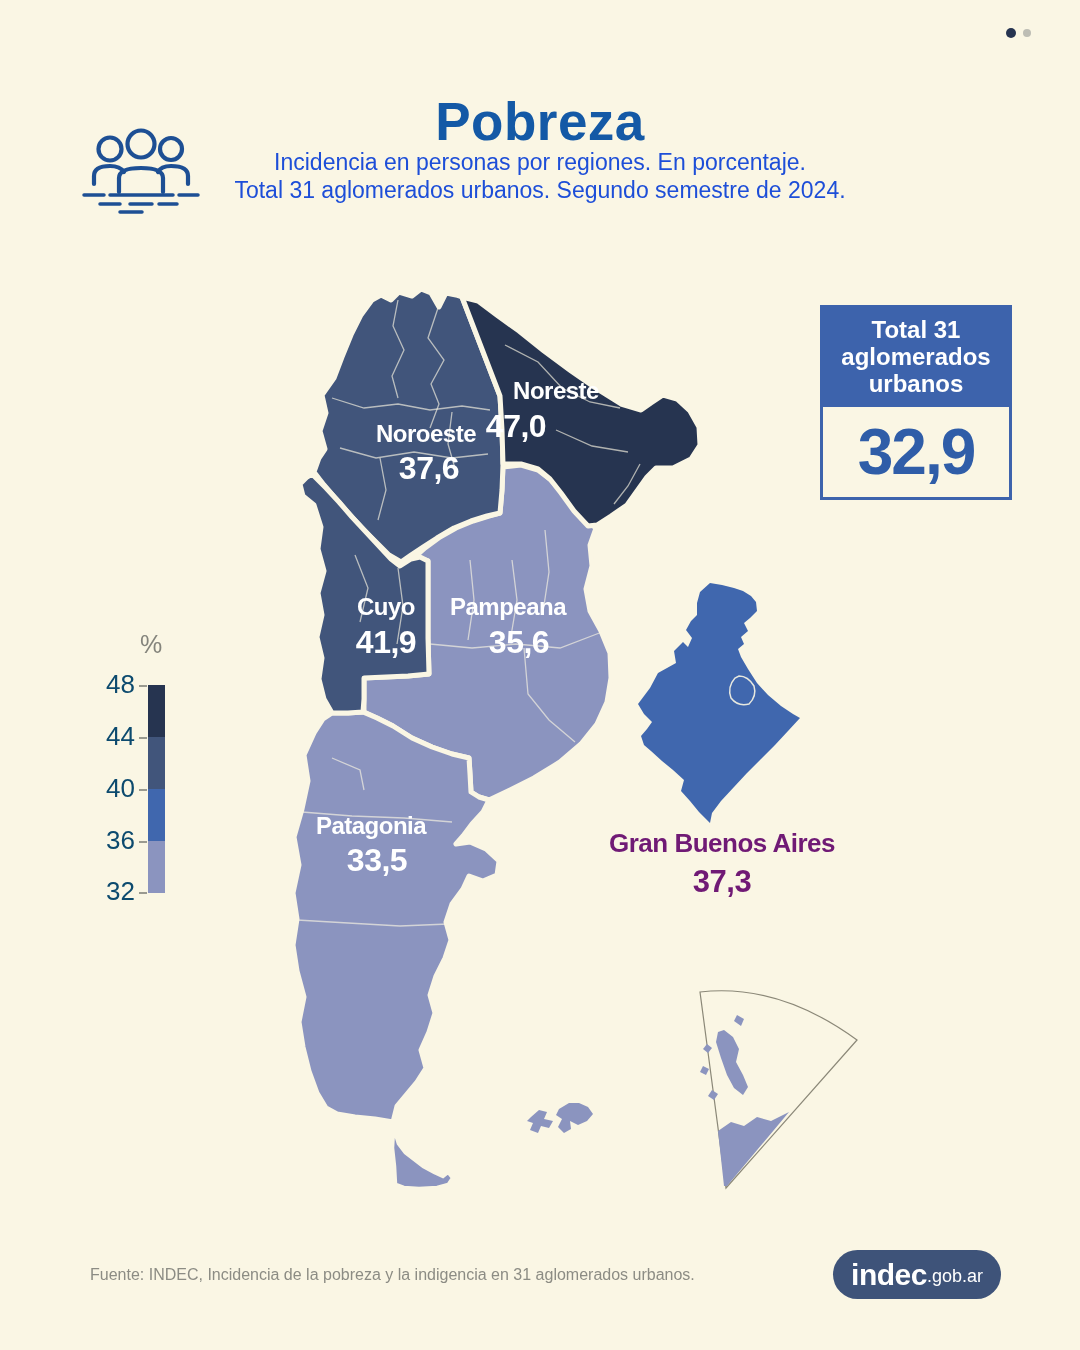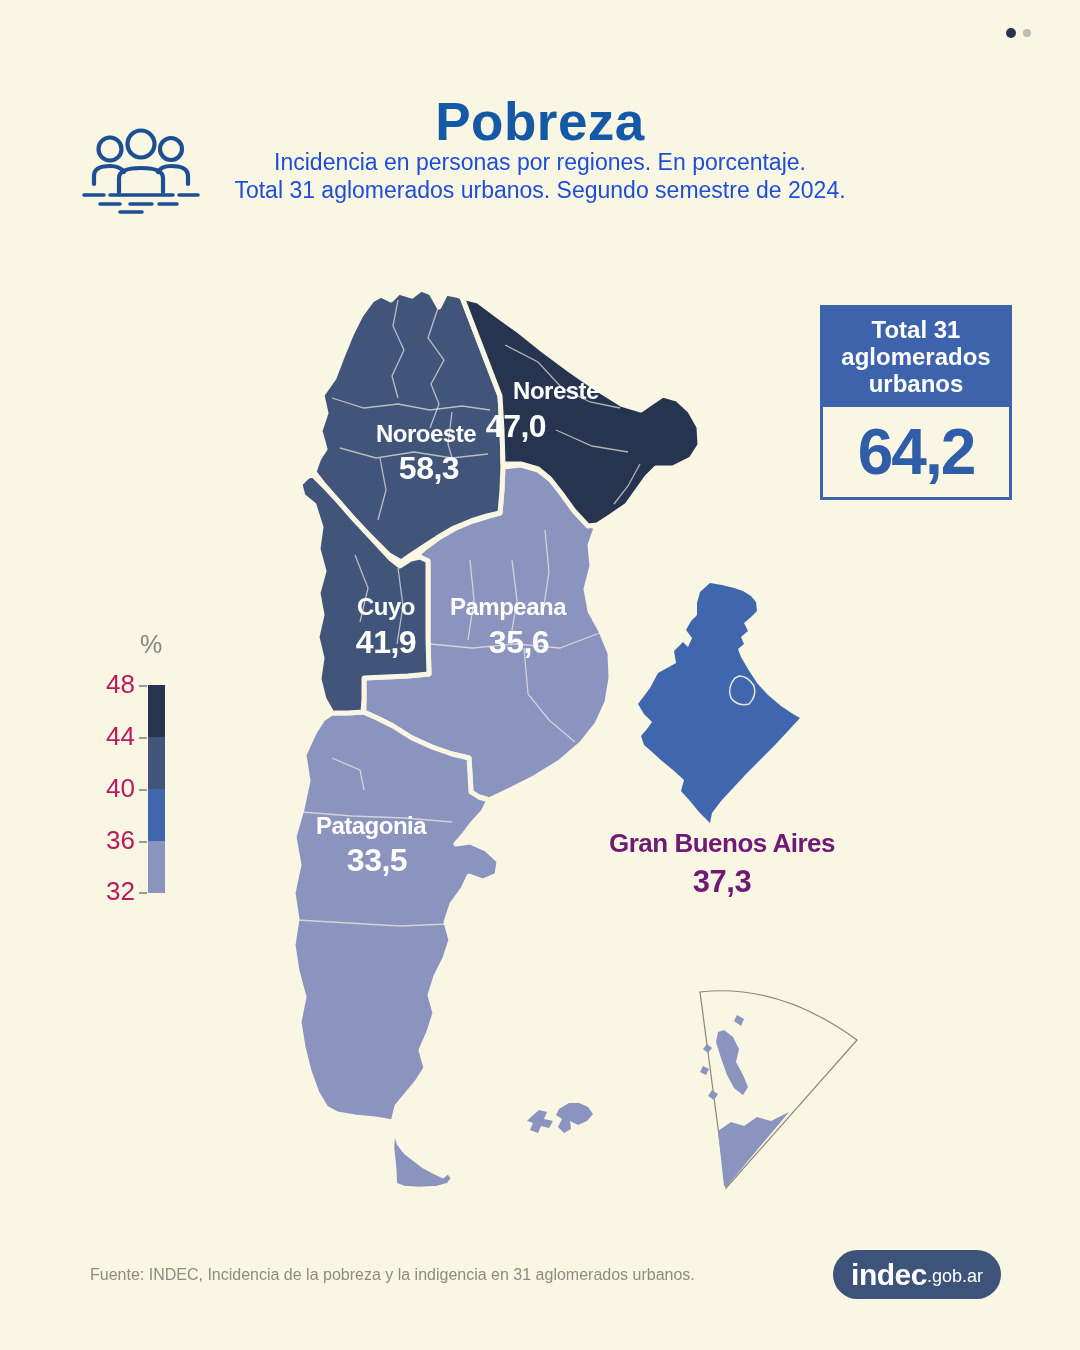--- a/index.html
+++ b/index.html
@@ -23,21 +23,21 @@
   .total-box{position:absolute;left:820px;top:305px;width:192px;border:3px solid #3D63AC;box-sizing:border-box;}
   .total-box .tb-head{background:#3D63AC;color:#FFFFFF;text-align:center;
     font-weight:700;font-size:24px;line-height:27px;padding:8px 2px 10px;}
   .total-box .tb-value{height:90px;display:flex;align-items:center;justify-content:center;
     color:#2F5DA8;font-size:64px;font-weight:700;letter-spacing:-2px;}
   
   .legend-unit{position:absolute;left:140px;top:630px;font-size:25px;color:#84847C;}
   .legend-bar{position:absolute;left:148px;top:685px;width:17px;height:208px;display:flex;flex-direction:column;}
   .legend-seg{width:17px;height:52px;}
   .ltick{position:absolute;left:85px;width:50px;text-align:right;transform:translateY(-54%);
-    font-size:26px;color:#be185d;}
+    font-size:26px;color:#0c4a6e;}
   .ldash{position:absolute;left:139px;width:8px;height:2px;background:#9A9A90;}
   
   .rlabel{position:absolute;transform:translate(-50%,-50%);white-space:nowrap;
     color:#FFFFFF;font-weight:700;letter-spacing:-0.5px;}
   .rname{font-size:24px;}
   .rvalue{font-size:32px;}
   .gba-label{color:#701a75;}
   .gba-label.rname{font-size:26px;}
   .gba-label.rvalue{font-size:31px;}
   
@@ -135,37 +135,37 @@
     </g>
   </g>
 
   <path d="M 700,592 L 710,583 L 722,585 L 734,588 L 743,591 L 751,596 L 756,602 L 757,611 L 750,618 L 744,623 L 748,631 L 741,637 L 744,644 L 738,649 L 741,657 L 748,669 L 757,683 L 768,695 L 781,706 L 793,714 L 800,718 L 788,731 L 775,745 L 761,759 L 747,773 L 734,787 L 721,801 L 712,813 L 710,823 L 699,812 L 690,801 L 681,791 L 684,780 L 673,770 L 662,761 L 651,751 L 644,745 L 641,736 L 647,729 L 652,722 L 644,714 L 638,704 L 650,688 L 658,673 L 676,663 L 674,651 L 683,642 L 688,647 L 692,638 L 686,630 L 691,621 L 697,615 L 697,603 Z" fill="#4067AE"></path>
   <path fill="none" stroke="rgba(250,246,228,0.9)" stroke-width="1.5" d="M 735,678 Q 727,687 731,698 Q 738,707 749,704 Q 757,696 754,686 Q 748,676 739,676 Z"></path>
 </svg>
 
 <div class="rlabel rname" style="left:556px;top:391px;">Noreste</div>
 <div class="rlabel rvalue" style="left:516px;top:426px;">47,0</div>
 <div class="rlabel rname" style="left:426px;top:434px;text-align:right;">Noroeste</div>
-<div class="rlabel rvalue" style="left:429px;top:468px;">58,3</div>
+<div class="rlabel rvalue" style="left:429px;top:468px;">37,6</div>
 <div class="rlabel rname" style="left:386px;top:607px;">Cuyo</div>
 <div class="rlabel rvalue" style="left:386px;top:642px;">41,9</div>
 <div class="rlabel rname" style="left:508px;top:607px;">Pampeana</div>
 <div class="rlabel rvalue" style="left:519px;top:642px;">35,6</div>
 <div class="rlabel rname" style="left:371px;top:826px;">Patagonia</div>
 <div class="rlabel rvalue" style="left:377px;top:860px;">33,5</div>
 <div class="rlabel rname gba-label" style="left:722px;top:843px;">Gran Buenos Aires</div>
 <div class="rlabel rvalue gba-label" style="left:722px;top:882px;">37,3</div>
 
 <div class="total-box">
   <div class="tb-head">
     <div>Total 31</div>
     <div>aglomerados</div>
     <div>urbanos</div>
   </div>
-  <div class="tb-value">64,2</div>
+  <div class="tb-value">32,9</div>
 </div>
 
 <div class="legend-unit">%</div>
 <div class="legend-bar">
   <div class="legend-seg" style="background-color: rgb(38, 52, 80);"></div>
   <div class="legend-seg" style="background-color: rgb(65, 85, 123);"></div>
   <div class="legend-seg" style="background-color: rgb(64, 103, 174);"></div>
   <div class="legend-seg" style="background-color: rgb(139, 148, 191);"></div>
 </div>
 <div class="ltick" style="top:686px;">48</div>

